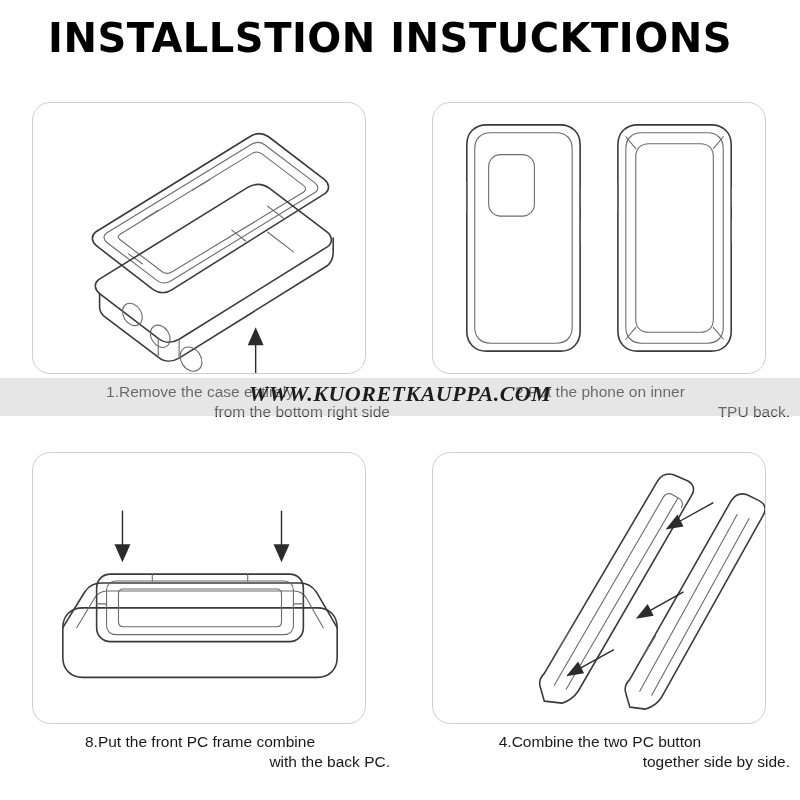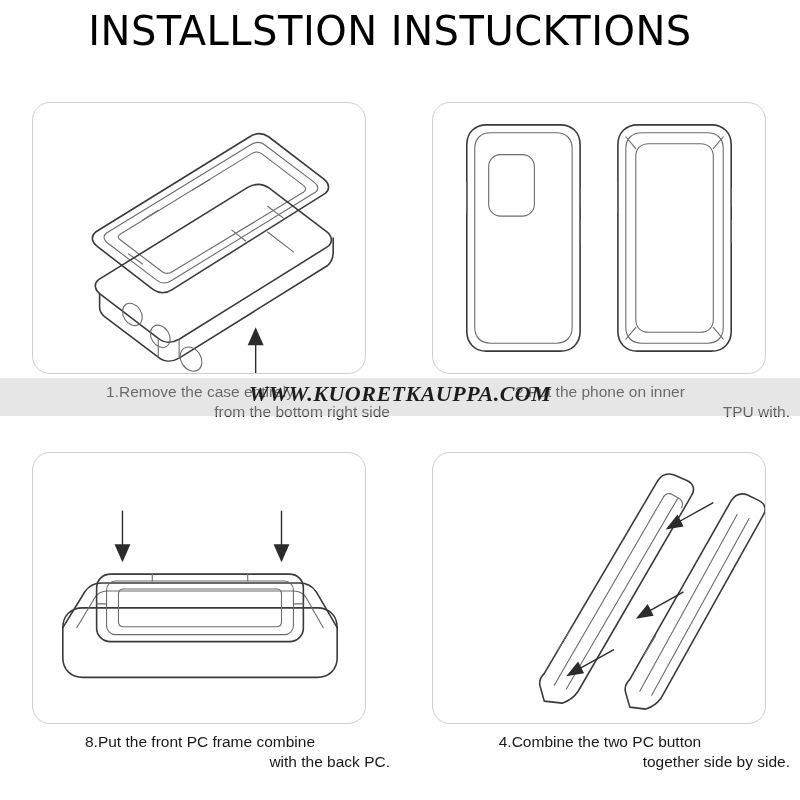--- a/index.html
+++ b/index.html
@@ -16,26 +16,26 @@
     overflow: hidden;
   }
   .page {
     width: 800px;
     height: 800px;
     position: relative;
     box-sizing: border-box;
   }
   .title {
     position: absolute;
-    top: 8px;
+    top: 15px;
     left: 0;
     width: 780px;
     text-align: center;
     font-size: 40px;
-    font-weight: normal;
+    font-weight: bold;
     letter-spacing: 0.5px;
     color: #000000;
     white-space: nowrap;
     font-family: "DejaVu Sans", sans-serif;
   }
   .grid {
     position: absolute;
     top: 86px;
     left: 0;
     width: 800px;
@@ -176,21 +176,21 @@
             <path class="stroke-thin" d="M300 118 L300 140"></path>
             <path class="stroke-thin" d="M194 34 L204 46"></path>
             <path class="stroke-thin" d="M292 34 L282 46"></path>
             <path class="stroke-thin" d="M194 238 L204 226"></path>
             <path class="stroke-thin" d="M292 238 L282 226"></path>
           </g>
         </svg>
       </div>
       <div class="caption">
         <span class="l1">2.Put the phone on inner</span>
-        <span class="l2">TPU with.</span>
+        <span class="l2">TPU back.</span>
       </div>
     </div>
 
     <div class="cell cell-3">
       <div class="panel">
         <svg viewBox="0 0 334 272" preserveAspectRatio="none" aria-hidden="true">
           <g>
             <path class="arrow" d="M90 58 L90 96"></path>
             <path class="arrowhead" d="M90 110 L82 92 L98 92 Z"></path>
           </g>

